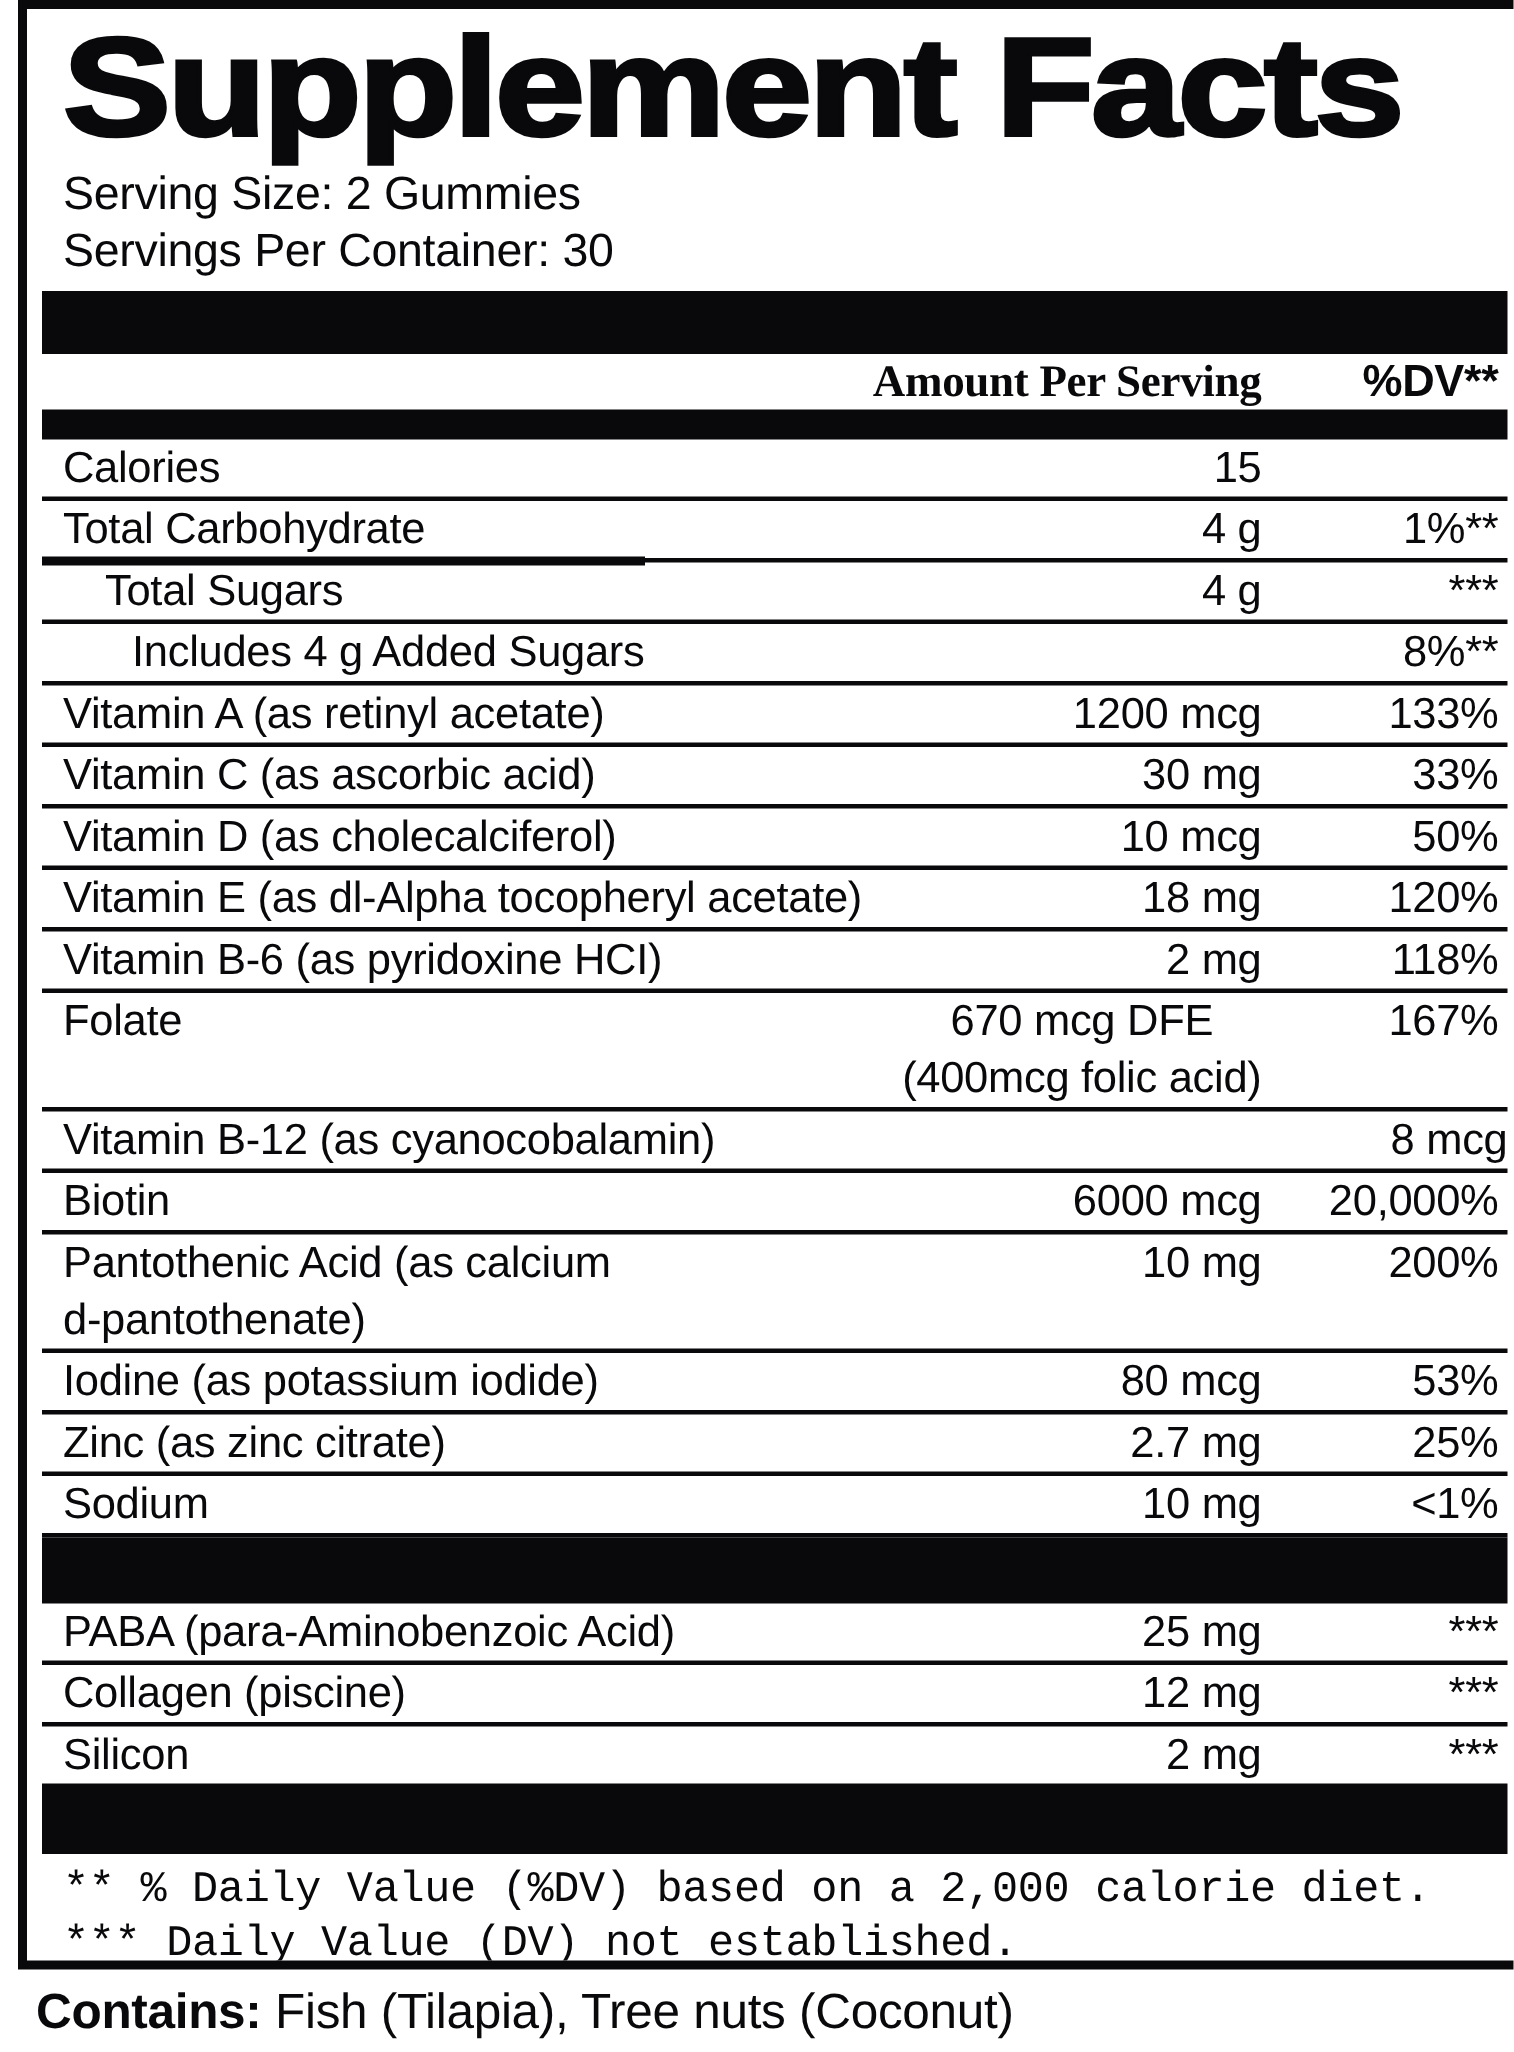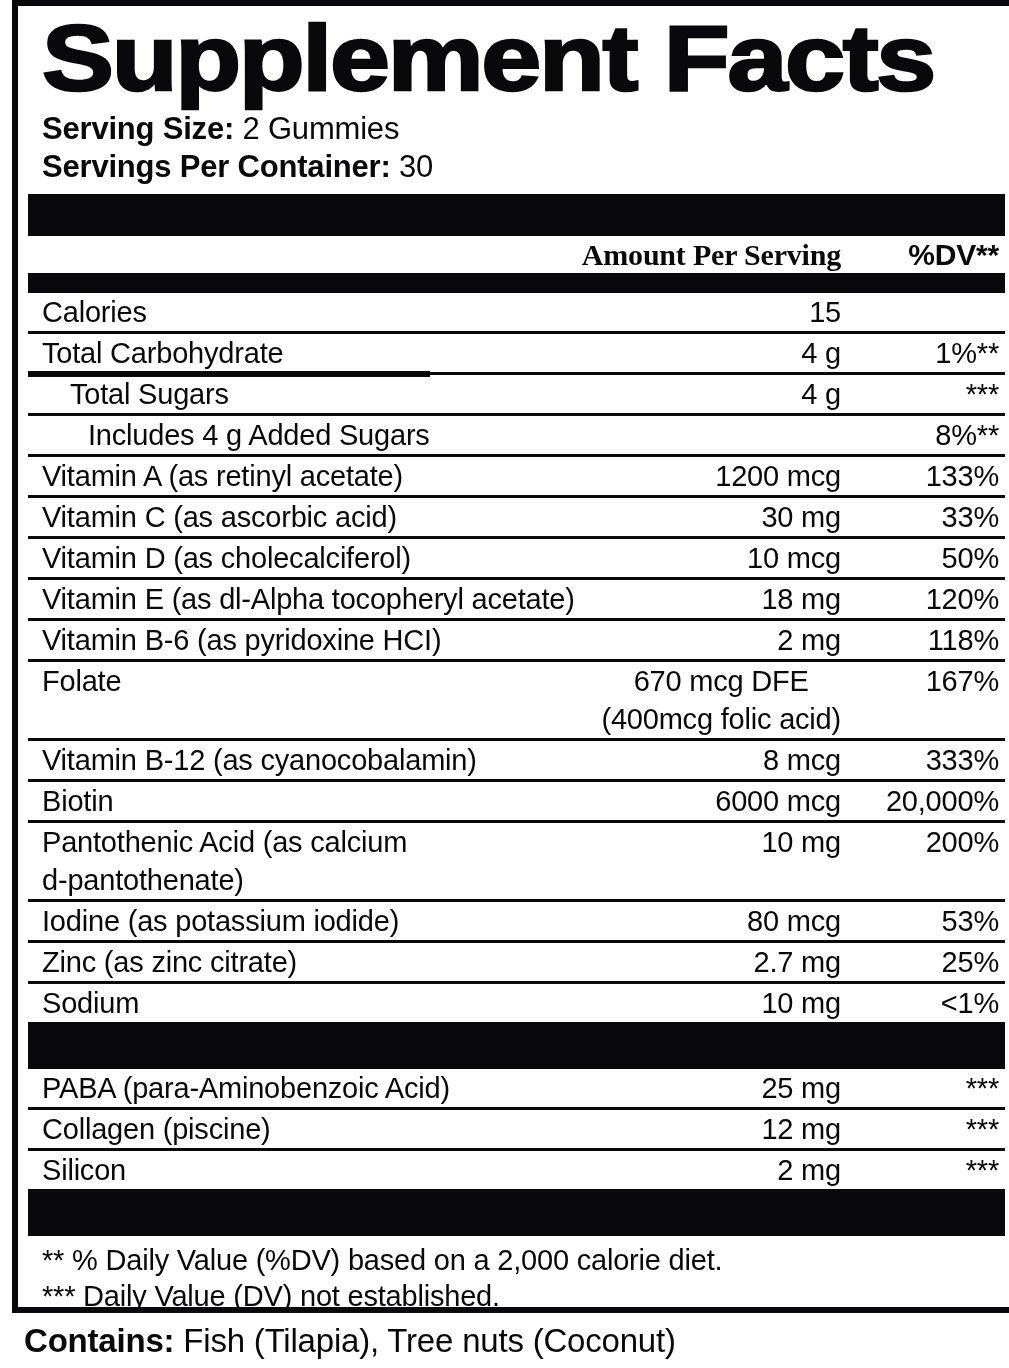--- a/index.html
+++ b/index.html
@@ -20,21 +20,21 @@
 
   h1.title{
     margin:4px 0 0 14px;
     font-size:93px; font-weight:bold; line-height:96px;
     letter-spacing:-2px; white-space:nowrap;
     -webkit-text-stroke:2.5px var(--ink);
     transform:scaleX(1.16); transform-origin:left center;
   }
 
   .serving-line{ margin-left:14px; font-size:31px; line-height:38px; white-space:nowrap; }
-  .serving-line .b{ font-weight:bold; }
+  .serving-line .b{ font-weight:normal; }
   .serving-block{ margin-top:4px; margin-bottom:8px; }
 
   .bar{ width:100%; background:var(--ink); }
   .bar-thick{ height:42px; }
   .bar-thin{ height:20px; }
   .bar-mid{ height:44px; }
 
   .header-row{
     display:flex; align-items:center; height:37px;
     font-size:30px; font-weight:bold;
@@ -51,21 +51,21 @@
   .name{ flex:0 1 auto; padding-left:14px; white-space:pre-line; }
   .row.indent-1 .name{ padding-left:42px; }
   .row.indent-2 .name{ padding-left:60px; }
   .amount{ flex:0 0 auto; margin-left:auto; text-align:center; white-space:pre-line; }
   .dv{ flex:0 0 164px; text-align:right; padding-right:6px; }
   .row.partial-underline::after{
     content:""; position:absolute; left:0; bottom:-5px;
     width:402px; height:6px; background:var(--ink);
   }
 
-  .footnotes{ margin-top:6px; padding-left:14px; font-size:29px; }
+  .footnotes{ margin-top:6px; padding-left:14px; font-size:29px;font-family:Liberation Mono, monospace; }
   .footnote{ line-height:36px; white-space:nowrap; }
 
   .contains-line{
     position:absolute; left:24px; top:1324px;
     font-size:33px; line-height:34px; white-space:nowrap;
   }
   .contains-line .b{ font-weight:bold; }
 </style>
 </head>
 <body>
@@ -137,21 +137,20 @@
   </div>
         <div class="row">
     <span class="cell name">Folate</span>
     <span class="cell amount">670 mcg DFE
 (400mcg folic acid)</span>
     <span class="cell dv">167%</span>
   </div>
         <div class="row">
     <span class="cell name">Vitamin B-12 (as cyanocobalamin)</span>
     <span class="cell amount">8 mcg</span>
-    <span class="cell dv">333%</span>
   </div>
         <div class="row">
     <span class="cell name">Biotin</span>
     <span class="cell amount">6000 mcg</span>
     <span class="cell dv">20,000%</span>
   </div>
         <div class="row">
     <span class="cell name">Pantothenic Acid (as calcium
 d-pantothenate)</span>
     <span class="cell amount">10 mg</span>

